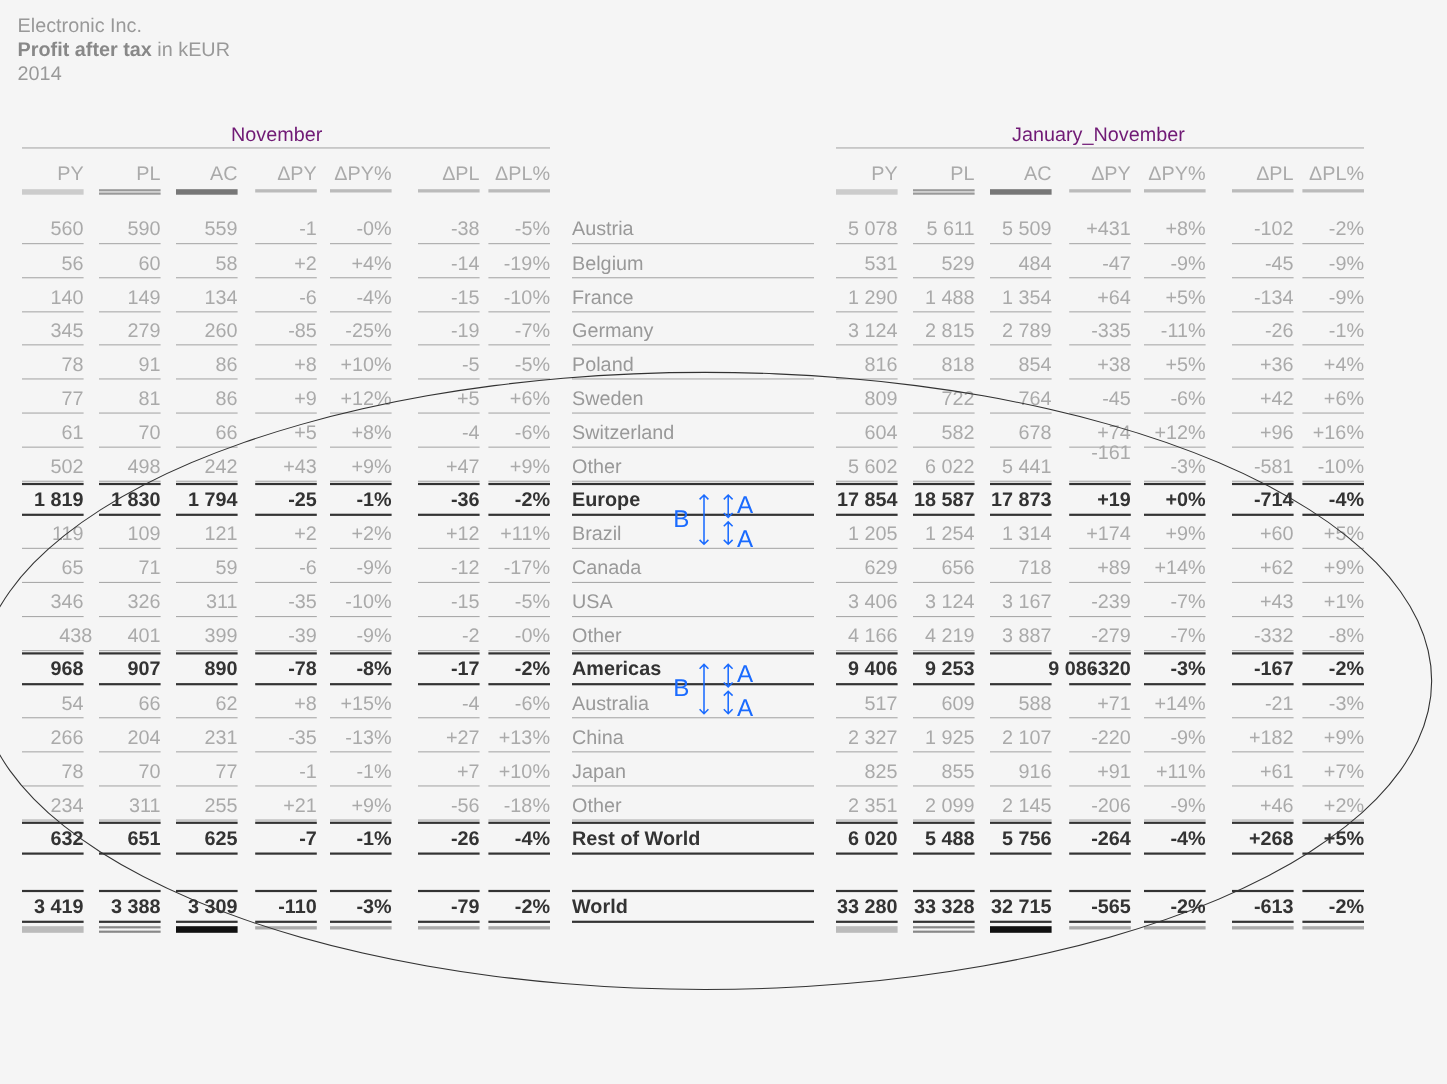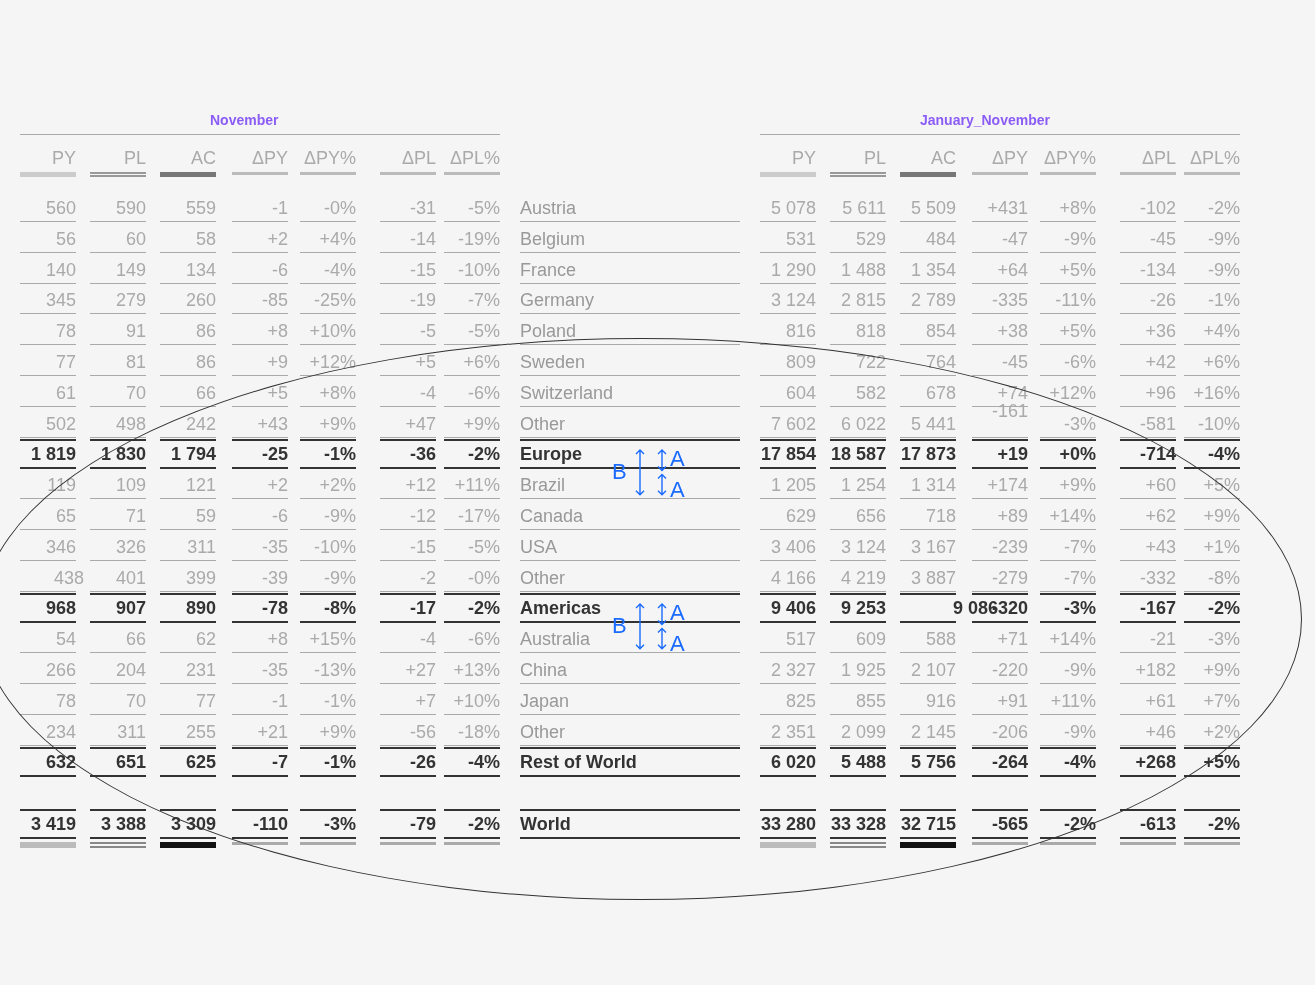--- a/index.html
+++ b/index.html
@@ -1,36 +1,37 @@
 <!DOCTYPE html>
 <html><head>
 <meta charset="utf-8">
 <style>
   html,body{margin:0;padding:0;background:#f5f5f5;font-family:Arial,Helvetica,sans-serif;color:#888;width:1315px;height:985px;position:relative;overflow:hidden}
   #canvas{position:absolute;left:0;top:0;width:1315px;height:985px;background:#f5f5f5}
   .title{position:absolute;left:16px;top:12px;font-size:18px;line-height:22px;color:#999}
   .title .b{font-weight:bold;color:#888}
-  .grp-hdr{position:absolute;font-size:14px;color:#8b5cf6;font-weight:bold}
+  .grp-hdr{position:absolute;font-size:18px;color:#701a75;font-weight:normal}
   .col-hdr{position:absolute;font-size:18px;color:#aaa;text-align:right}
   .cell{position:absolute;font-size:18px;text-align:right;white-space:nowrap}
   .lbl{position:absolute;font-size:18px;text-align:left;white-space:nowrap;color:#999}
   .bold{font-weight:bold;color:#333}
   .dim{color:#aaa}
   .hdr-rule{position:absolute;height:4px}
   .row-rule{position:absolute;height:1px;background:#aaa}
   .row-rule-d{position:absolute;height:1px;background:#333}
   .thick{height:2px}
   .ellipse{position:absolute;border:1px solid #333;border-radius:50%;pointer-events:none}
   .annot{position:absolute;color:#1a6bff;font-size:22px;font-weight:normal}
   svg.bracket{position:absolute;overflow:visible}
   svg.bracket path{stroke:#1a6bff;stroke-width:1.4;fill:none}
 </style>
 </head>
 <body>
 <div id="canvas">
+    <div class="title"><span>Electronic Inc.</span><br><span class="b">Profit after tax</span><span> in kEUR</span><br><span>2014</span></div>
     <div class="row-rule" style="left:20px;top:134px;width:480px"></div>
     <div class="row-rule" style="left:760px;top:134px;width:480px"></div>
     <div class="grp-hdr" style="left:210px;top:112px">November</div>
     <div class="grp-hdr" style="left:920px;top:112px">January_November</div>
     <div class="col-hdr" style="left:20px;top:148px;width:56px">PY</div>
     <div class="hdr-rule" style="left:20px;top:172px;width:56px;background:#ccc;height:5px"></div>
     <div class="col-hdr" style="left:90px;top:148px;width:56px">PL</div>
     <div class="hdr-rule" style="left:90px;top:172px;width:56px;background:linear-gradient(#999,#999) top/100% 2px no-repeat,linear-gradient(#999,#999) bottom/100% 2px no-repeat;height:5px"></div>
     <div class="col-hdr" style="left:160px;top:148px;width:56px">AC</div>
     <div class="hdr-rule" style="left:160px;top:172px;width:56px;background:#777;height:5px"></div>
@@ -60,21 +61,21 @@
     <div class="cell dim" style="left:20px;top:198px;width:56px">560</div>
     <div class="row-rule" style="left:20px;top:221px;width:56px"></div>
     <div class="cell dim" style="left:90px;top:198px;width:56px">590</div>
     <div class="row-rule" style="left:90px;top:221px;width:56px"></div>
     <div class="cell dim" style="left:160px;top:198px;width:56px">559</div>
     <div class="row-rule" style="left:160px;top:221px;width:56px"></div>
     <div class="cell dim" style="left:232px;top:198px;width:56px">-1</div>
     <div class="row-rule" style="left:232px;top:221px;width:56px"></div>
     <div class="cell dim" style="left:300px;top:198px;width:56px">-0%</div>
     <div class="row-rule" style="left:300px;top:221px;width:56px"></div>
-    <div class="cell dim" style="left:380px;top:198px;width:56px">-31</div>
+    <div class="cell dim" style="left:380px;top:198px;width:56px">-38</div>
     <div class="row-rule" style="left:380px;top:221px;width:56px"></div>
     <div class="cell dim" style="left:444px;top:198px;width:56px">-5%</div>
     <div class="row-rule" style="left:444px;top:221px;width:56px"></div>
     <div class="cell dim" style="left:760px;top:198px;width:56px">5 078</div>
     <div class="row-rule" style="left:760px;top:221px;width:56px"></div>
     <div class="cell dim" style="left:830px;top:198px;width:56px">5 611</div>
     <div class="row-rule" style="left:830px;top:221px;width:56px"></div>
     <div class="cell dim" style="left:900px;top:198px;width:56px">5 509</div>
     <div class="row-rule" style="left:900px;top:221px;width:56px"></div>
     <div class="cell dim" style="left:972px;top:198px;width:56px">+431</div>
@@ -274,21 +275,21 @@
     <div class="cell dim" style="left:160px;top:413.6px;width:56px">242</div>
     <div class="row-rule" style="left:160px;top:436.6px;width:56px"></div>
     <div class="cell dim" style="left:232px;top:413.6px;width:56px">+43</div>
     <div class="row-rule" style="left:232px;top:436.6px;width:56px"></div>
     <div class="cell dim" style="left:300px;top:413.6px;width:56px">+9%</div>
     <div class="row-rule" style="left:300px;top:436.6px;width:56px"></div>
     <div class="cell dim" style="left:380px;top:413.6px;width:56px">+47</div>
     <div class="row-rule" style="left:380px;top:436.6px;width:56px"></div>
     <div class="cell dim" style="left:444px;top:413.6px;width:56px">+9%</div>
     <div class="row-rule" style="left:444px;top:436.6px;width:56px"></div>
-    <div class="cell dim" style="left:760px;top:413.6px;width:56px">7 602</div>
+    <div class="cell dim" style="left:760px;top:413.6px;width:56px">5 602</div>
     <div class="row-rule" style="left:760px;top:436.6px;width:56px"></div>
     <div class="cell dim" style="left:830px;top:413.6px;width:56px">6 022</div>
     <div class="row-rule" style="left:830px;top:436.6px;width:56px"></div>
     <div class="cell dim" style="left:900px;top:413.6px;width:56px">5 441</div>
     <div class="row-rule" style="left:900px;top:436.6px;width:56px"></div>
     <div class="cell dim" style="left:972px;top:401px;width:56px">-161</div>
     <div class="row-rule" style="left:972px;top:436.6px;width:56px"></div>
     <div class="cell dim" style="left:1040px;top:413.6px;width:56px">-3%</div>
     <div class="row-rule" style="left:1040px;top:436.6px;width:56px"></div>
     <div class="cell dim" style="left:1120px;top:413.6px;width:56px">-581</div>

